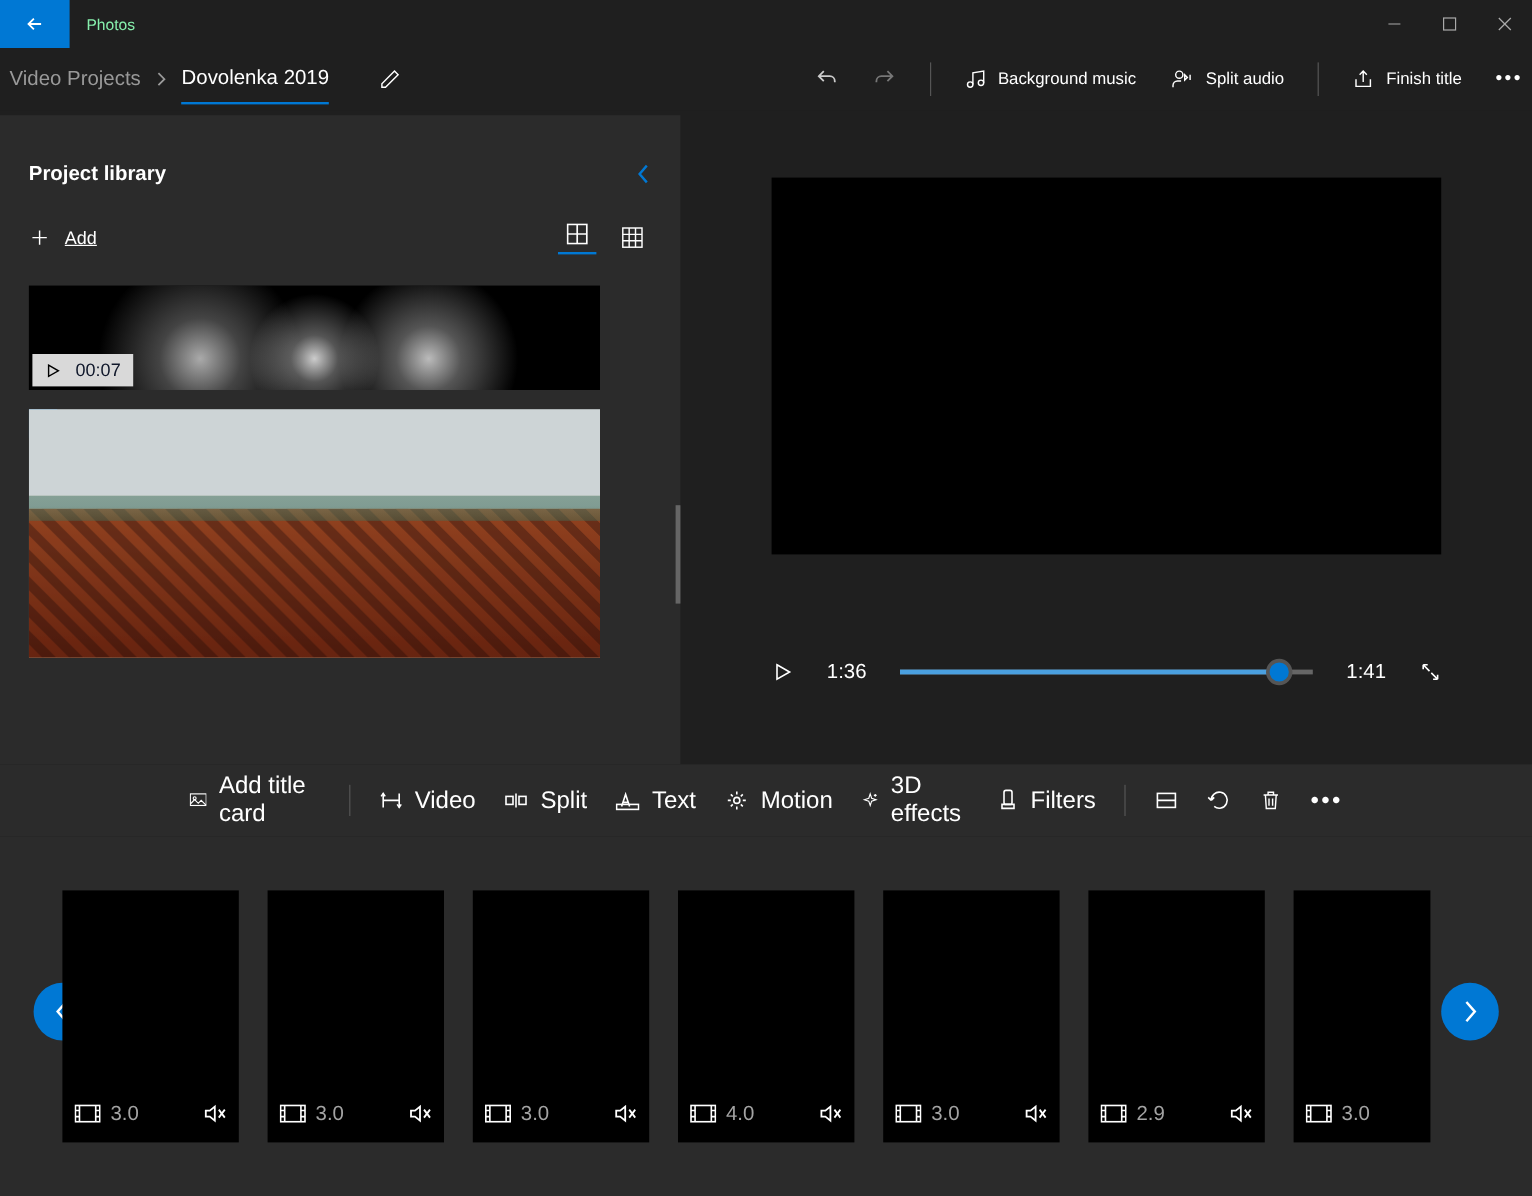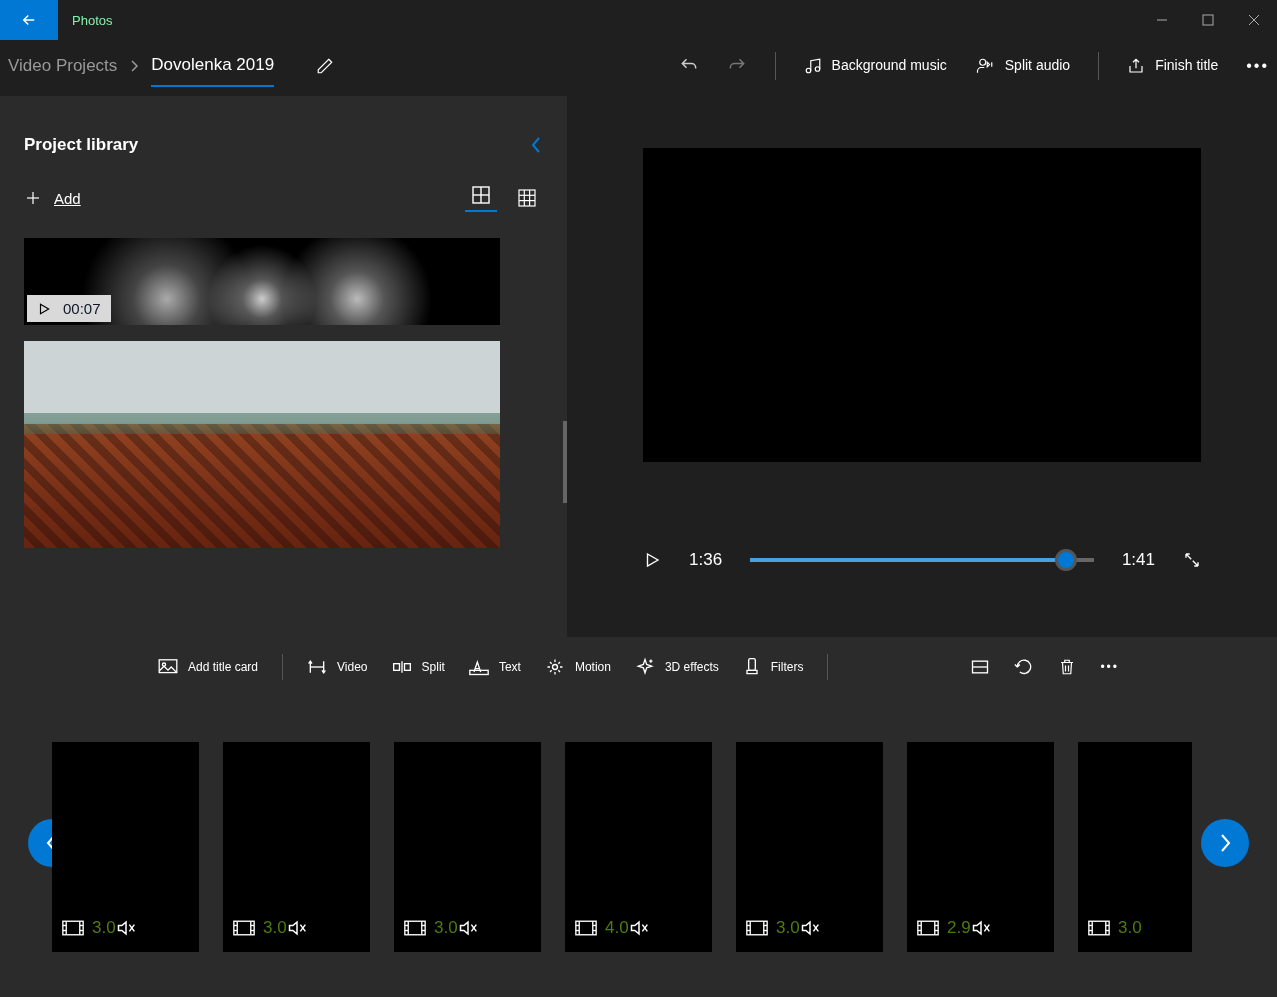--- a/index.html
+++ b/index.html
@@ -44,32 +44,32 @@
 .lib-scroll { position: absolute; right: 0; top: 60%; width: 4px; height: 82px; background: #666; }
 
 .preview { flex: 1; display: flex; flex-direction: column; align-items: center; }
 .preview-video { width: 558px; height: 314px; background: #000; margin-top: 56px; }
 .playback { display: flex; align-items: center; gap: 28px; margin-top: 88px; width: 558px; }
 .pb-time { font-size: 17px; }
 .slider { flex: 1; position: relative; height: 4px; background: #666; }
 .slider-fill { position: absolute; left: 0; top: 0; height: 100%; background: #4aa0e0; }
 .slider-thumb { position: absolute; top: -9px; width: 22px; height: 22px; border-radius: 50%; background: #0078d4; border: 3px solid #555; }
 
-.timeline-bar { height: 60px; background: #2b2b2b; display: flex; align-items: center; gap: 24px; padding: 0 158px 0 158px; font-size: 12px; }
+.timeline-bar { height: 60px; background: #2b2b2b; display: flex; align-items: center; gap: 24px; padding: 0 158px 0 158px; font-size: 20px; }
 .tl-item { display: flex; align-items: center; gap: 10px; }
 .tl-sep { width: 1px; height: 26px; background: #555; }
 .tl-right { margin-left: auto; display: flex; align-items: center; gap: 24px; }
 
 .storyboard { height: 300px; background: #2b2b2b; position: relative; display: flex; align-items: center; gap: 22px; padding: 0 40px; }
 .sb-nav { width: 48px; height: 48px; border-radius: 50%; background: #0078d4; display: flex; align-items: center; justify-content: center; position: absolute; top: 122px; }
 .sb-nav.left { left: 28px; }
 .sb-nav.right { right: 28px; }
 .clip { width: 147px; height: 210px; background: #000; position: relative; flex-shrink: 0; }
 .clip.last { width: 114px; }
-.clip-footer { position: absolute; left: 10px; right: 10px; bottom: 14px; display: flex; align-items: center; color: #4d7c0f; font-size: 17px; }
+.clip-footer { position: absolute; left: 10px; right: 10px; bottom: 14px; display: flex; align-items: center; justify-content: space-between; color: #a3a3a3; font-size: 17px; }
 .clip-dur { display: flex; align-items: center; gap: 8px; }
 .clips-wrap { display:flex; gap:24px; margin-left: 12px;}
 
 svg { display: block; }
 </style>
 </head>
 <body>
 
 <div class="titlebar">
   <div class="back-btn">

